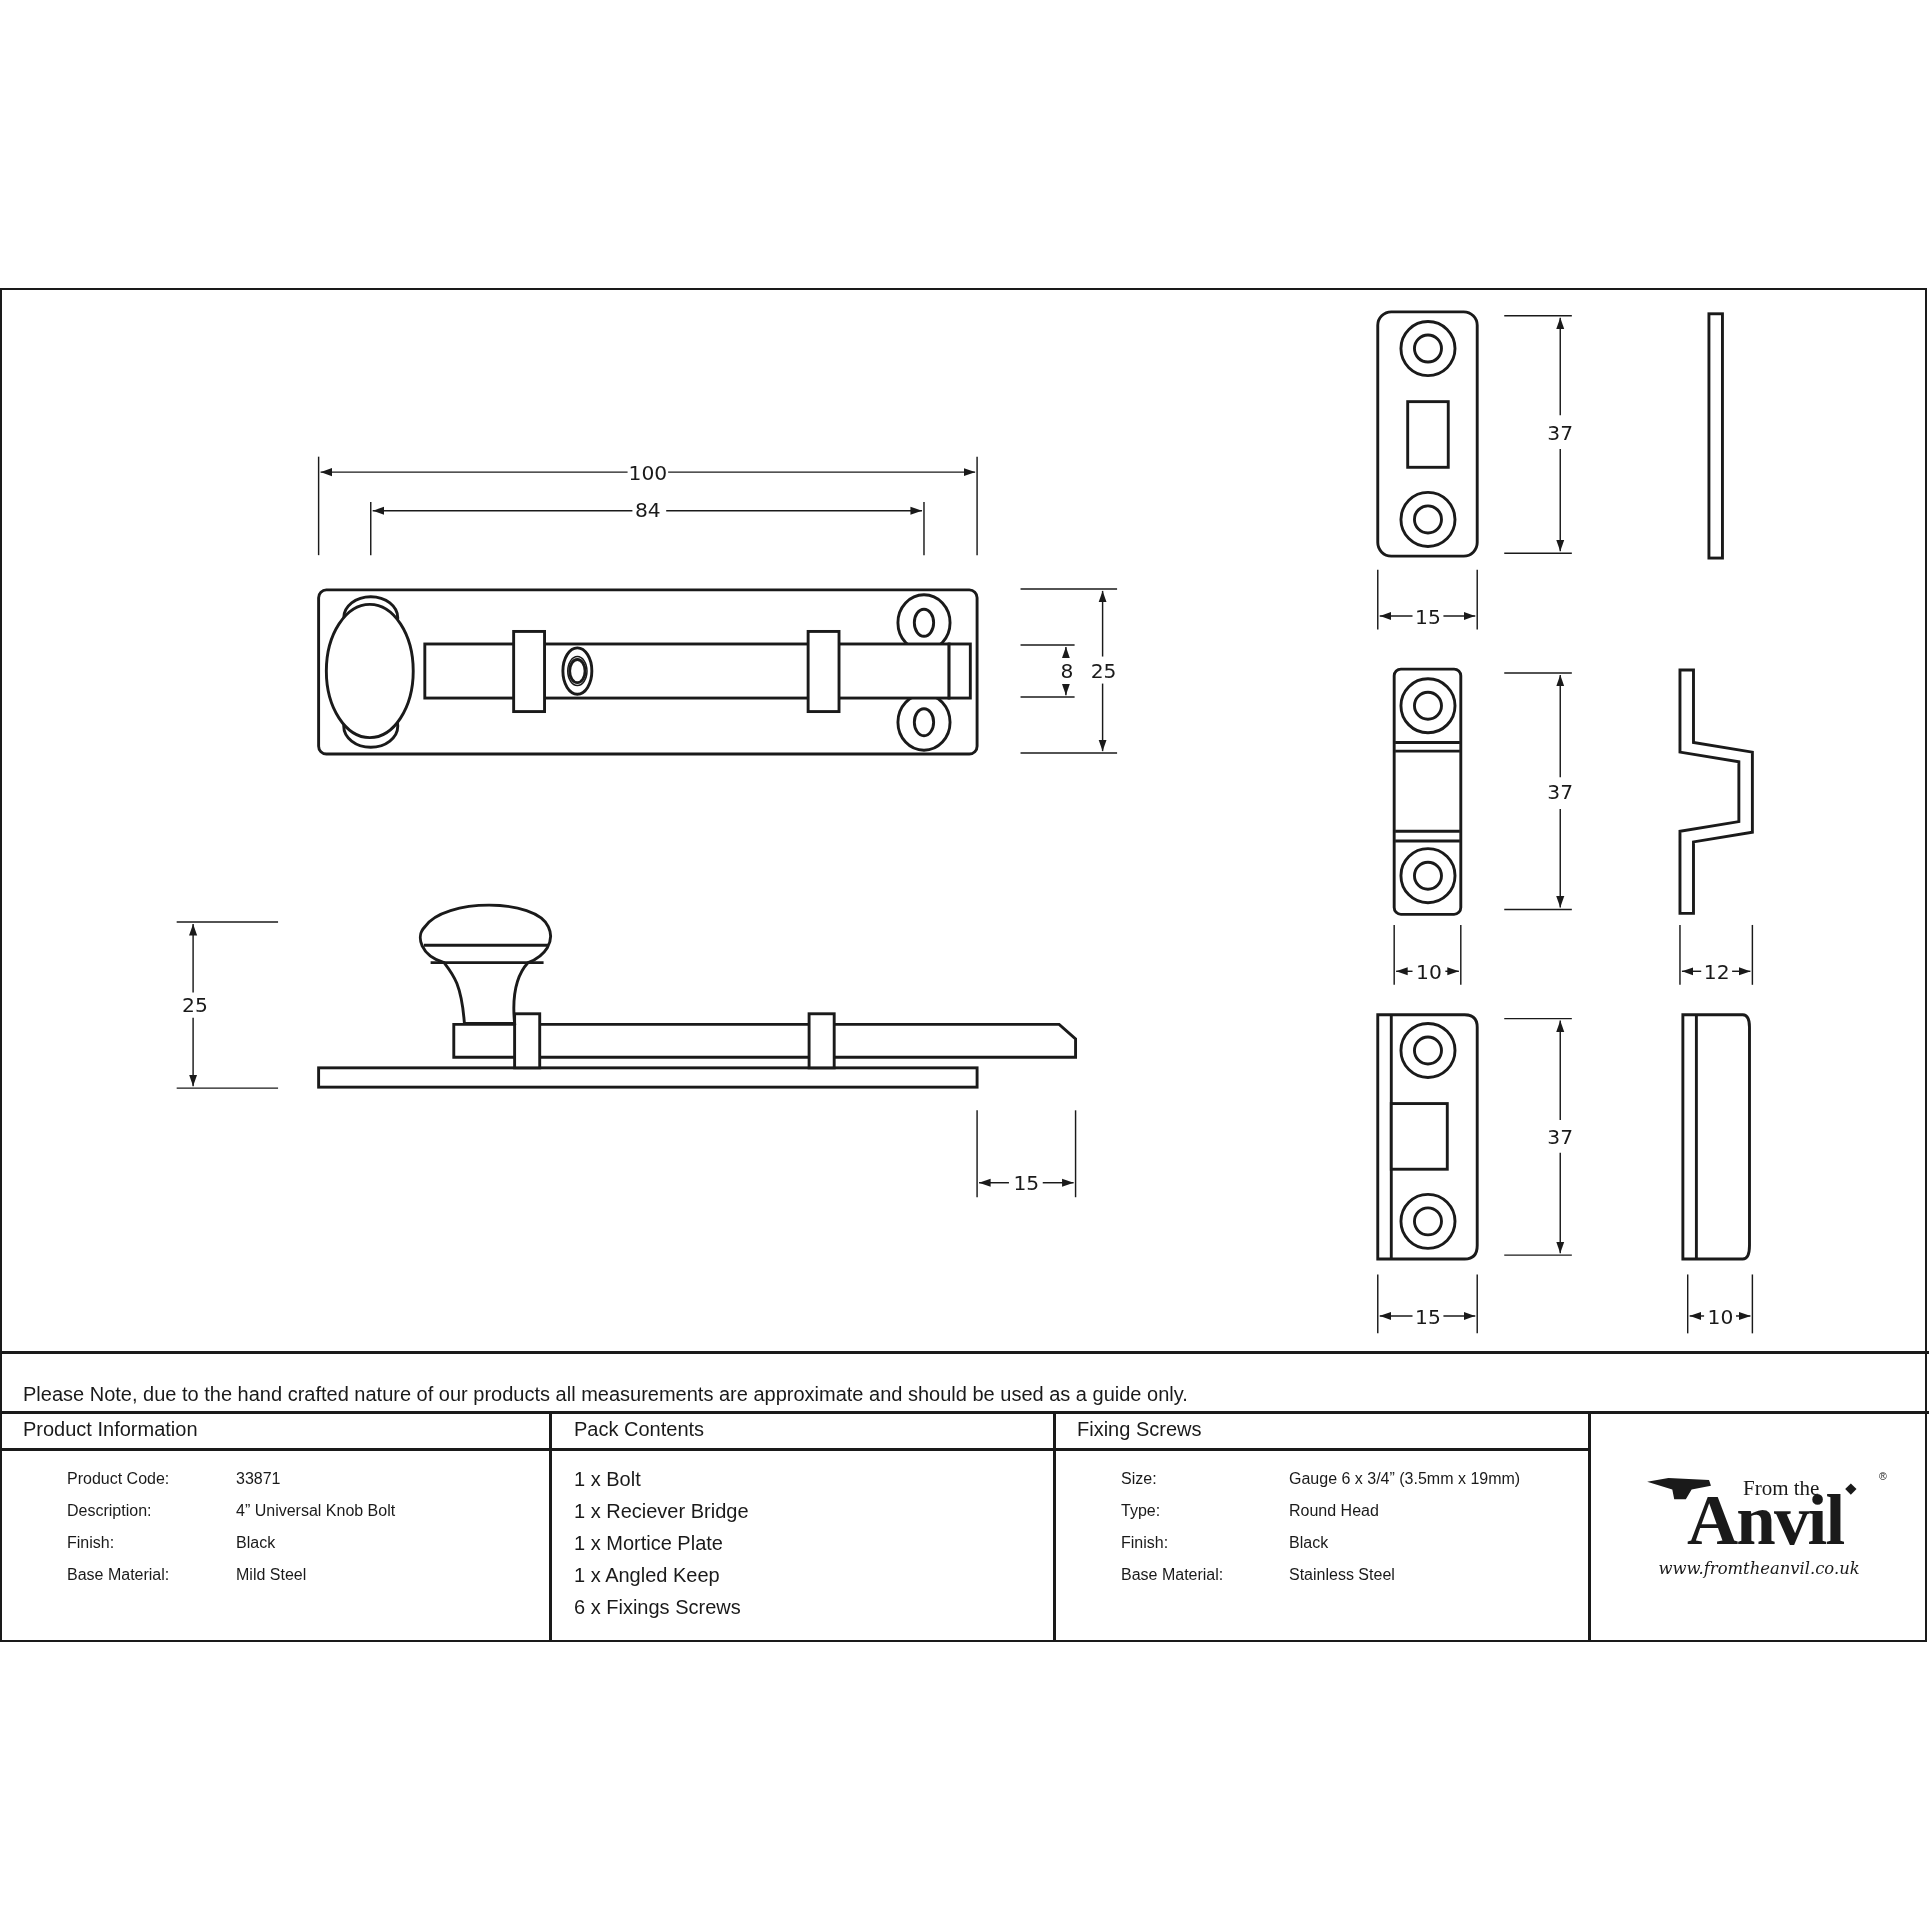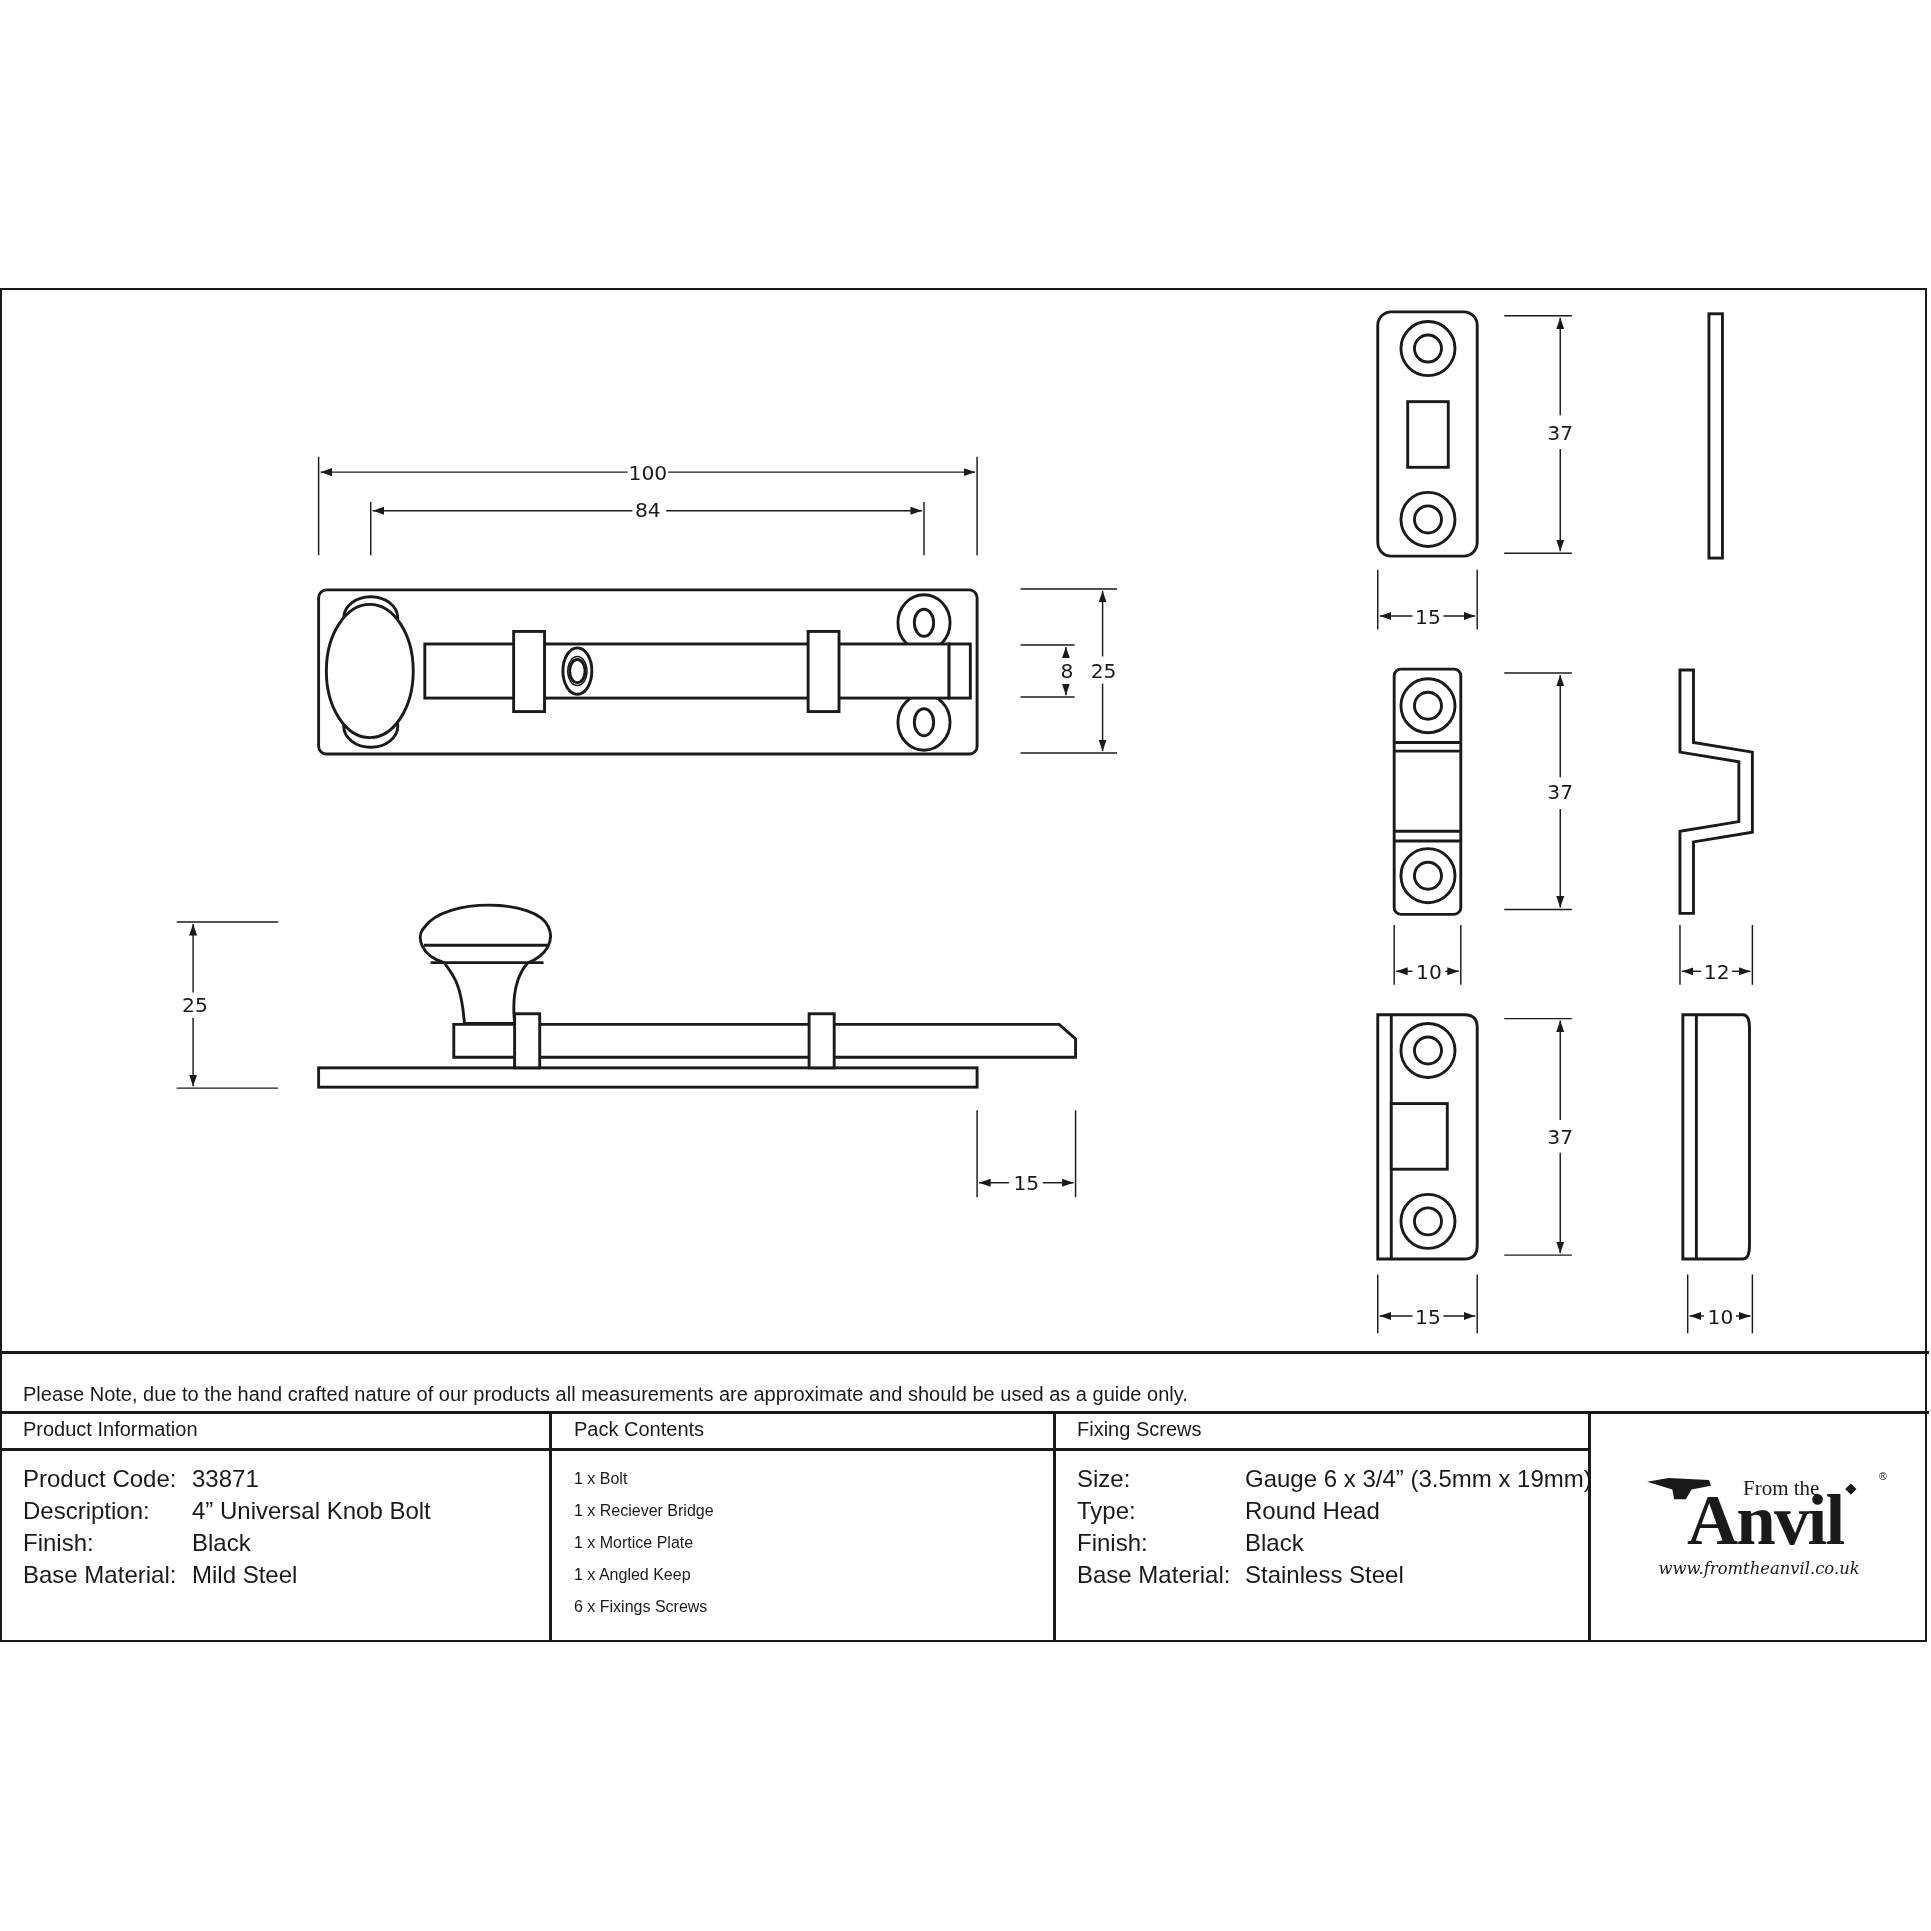--- a/index.html
+++ b/index.html
@@ -9,24 +9,24 @@
            border: 2.9px solid #1a1a1a; box-sizing: border-box; }
   #drawing { position: absolute; left: 0; top: 0; width: 1931px; height: 1931px; }
   .dim-text { font-family: "DejaVu Sans", sans-serif; font-size: 21px; fill: #1a1a1a; }
   .line { stroke: #1a1a1a; fill: none; }
   .part { stroke: #1a1a1a; stroke-width: 3; fill: #ffffff; }
   .thin { stroke: #1a1a1a; stroke-width: 1.5; fill: none; }
   .hline { position: absolute; left: 0; height: 2.9px; background: #1a1a1a; }
   .vline { position: absolute; width: 2.9px; background: #1a1a1a; }
   .note { position: absolute; left: 23px; top: 1363px; font-size: 20px; margin-top: 20px; }
   .col-head { position: absolute; font-size: 20px; top: 1418px; }
-  .kv { position: absolute; font-size: 24px; line-height: 32px; }
+  .kv { position: absolute; font-size: 16px; line-height: 32px; margin-left: 44px; }
   .kv .row { display: flex; }
   .kv .k { display: inline-block; }
-  .list { position: absolute; font-size: 16px; line-height: 32px; }
+  .list { position: absolute; font-size: 20px; line-height: 32px; }
   .logo { position: absolute; left: 1641px; top: 1468px; width: 251px; height: 116px; text-align: center; }
   .logo .from { position: absolute; left: 102px; top: 7.7px; font-family: "Liberation Serif", serif; font-size: 21px; }
   .logo .big { position: absolute; left: 46px; top: 11.6px; font-family: "Liberation Serif", serif; font-size: 71px; font-weight: bold; letter-spacing: -1.9px; }
   .logo .url { position: absolute; left: 17.4px; top: 91px; font-family: "DejaVu Serif", serif; font-style: italic; font-size: 16.4px; }
   .logo .reg { position: absolute; left: 238px; top: 1.9px; font-size: 10.6px; }
   .logo .diamond { position: absolute; left: 206px; top: 17.4px; width: 7.7px; height: 7.7px; background: #1a1a1a; transform: rotate(45deg); }
 </style>
 </head>
 <body>
 

